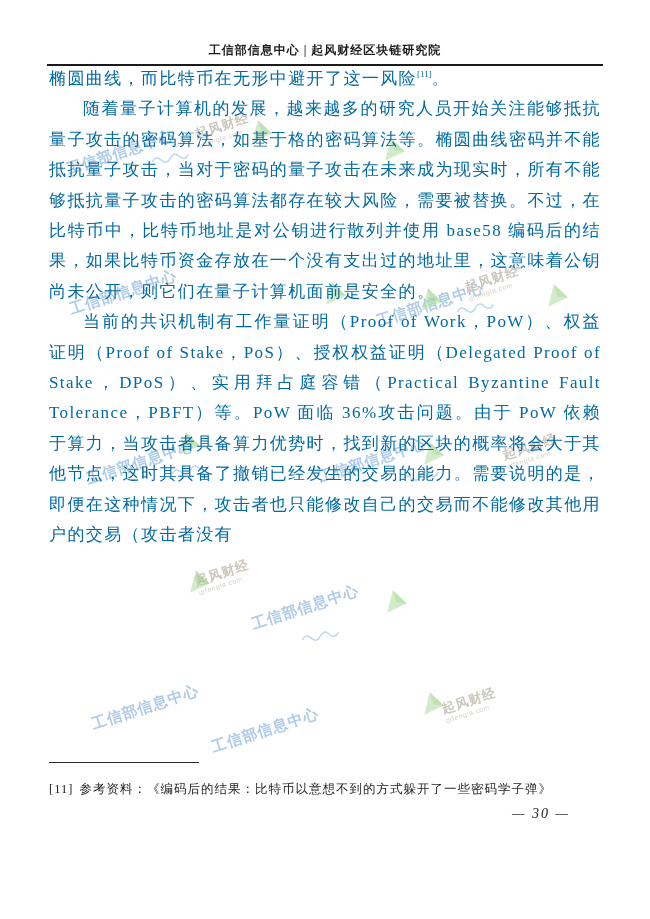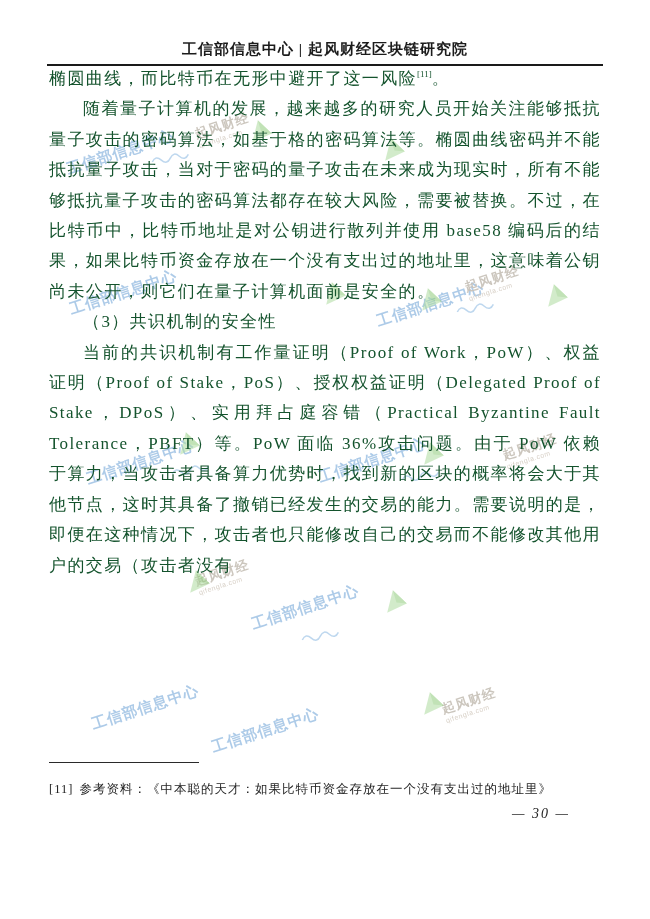--- a/index.html
+++ b/index.html
@@ -14,35 +14,35 @@
   }
   
   .header{
     position:absolute;left:47px;right:47px;top:40px;
     text-align:center;
     border-bottom:2px solid #1a1a1a;
     padding-bottom:5px;
     z-index:2;
   }
   .header-title{
-    font-size:15px;font-weight:bold;letter-spacing:1px;color:#1c1c1c;text-align:center;
+    font-size:12px;font-weight:bold;letter-spacing:1px;color:#1c1c1c;text-align:center;
   }
   
   .content{
     position:absolute;left:49px;right:49px;top:64px;
     z-index:2;
   }
   .content p{
     margin:0;
     font-size:17px;
     line-height:30.4px;
     letter-spacing:1.4px;
     text-align:justify;
     text-justify:inter-character;
-    color:#14532d;
+    color:#0369a1;
   }
   .content p.indent{text-indent:2em;}
   sup.fn-ref{font-size:9px;letter-spacing:0;vertical-align:super;line-height:0;}
   
   .footnote-rule{
     position:absolute;left:49px;top:762px;width:150px;
     border-top:1.5px solid #2a2a2a;z-index:2;
   }
   .footnote{
     position:absolute;left:49px;right:49px;top:781px;
@@ -160,24 +160,23 @@
       </svg>
   </div>
 
   <div class="header">
     <span class="header-title">工信部信息中心 | 起风财经区块链研究院</span>
   </div>
 
   <div class="content">
     <p><span>椭圆曲线，而比特币在无形中避开了这一风险</span><sup class="fn-ref">[11]</sup><span>。</span></p>
     <p class="indent">随着量子计算机的发展，越来越多的研究人员开始关注能够抵抗量子攻击的密码算法，如基于格的密码算法等。椭圆曲线密码并不能抵抗量子攻击，当对于密码的量子攻击在未来成为现实时，所有不能够抵抗量子攻击的密码算法都存在较大风险，需要被替换。不过，在比特币中，比特币地址是对公钥进行散列并使用 base58 编码后的结果，如果比特币资金存放在一个没有支出过的地址里，这意味着公钥尚未公开，则它们在量子计算机面前是安全的。</p>
-    <p class="indent">（3）共识机制的安全性</p>
     <p class="indent">当前的共识机制有工作量证明（Proof of Work，PoW）、权益证明（Proof of Stake，PoS）、授权权益证明（Delegated Proof of Stake，DPoS）、实用拜占庭容错（Practical Byzantine Fault Tolerance，PBFT）等。PoW 面临 36%攻击问题。由于 PoW 依赖于算力，当攻击者具备算力优势时，找到新的区块的概率将会大于其他节点，这时其具备了撤销已经发生的交易的能力。需要说明的是，即便在这种情况下，攻击者也只能修改自己的交易而不能修改其他用户的交易（攻击者没有</p>
   </div>
 
   <div class="footnote-rule"></div>
   <div class="footnote">
-    <span class="fn-marker">[11]</span><span>参考资料：《中本聪的天才：如果比特币资金存放在一个没有支出过的地址里》</span>
+    <span class="fn-marker">[11]</span><span>参考资料：《编码后的结果：比特币以意想不到的方式躲开了一些密码学子弹》</span>
   </div>
 
   <div class="page-number">— 30 —</div>
 
 </div>
 
 </body></html>

